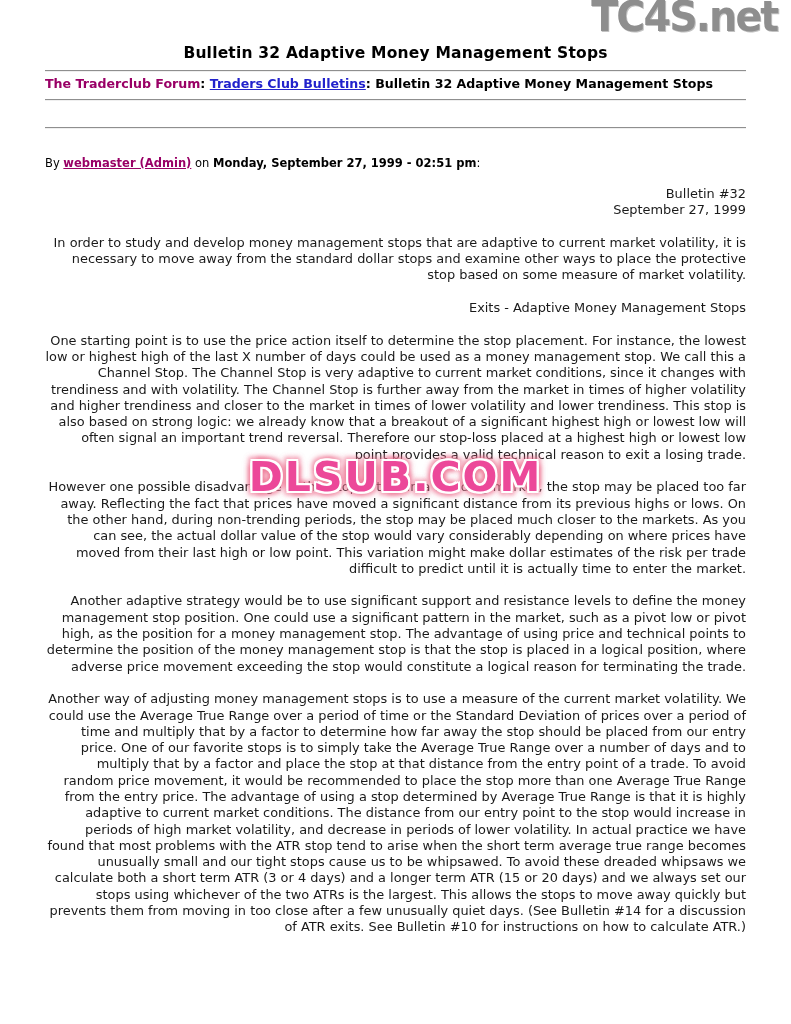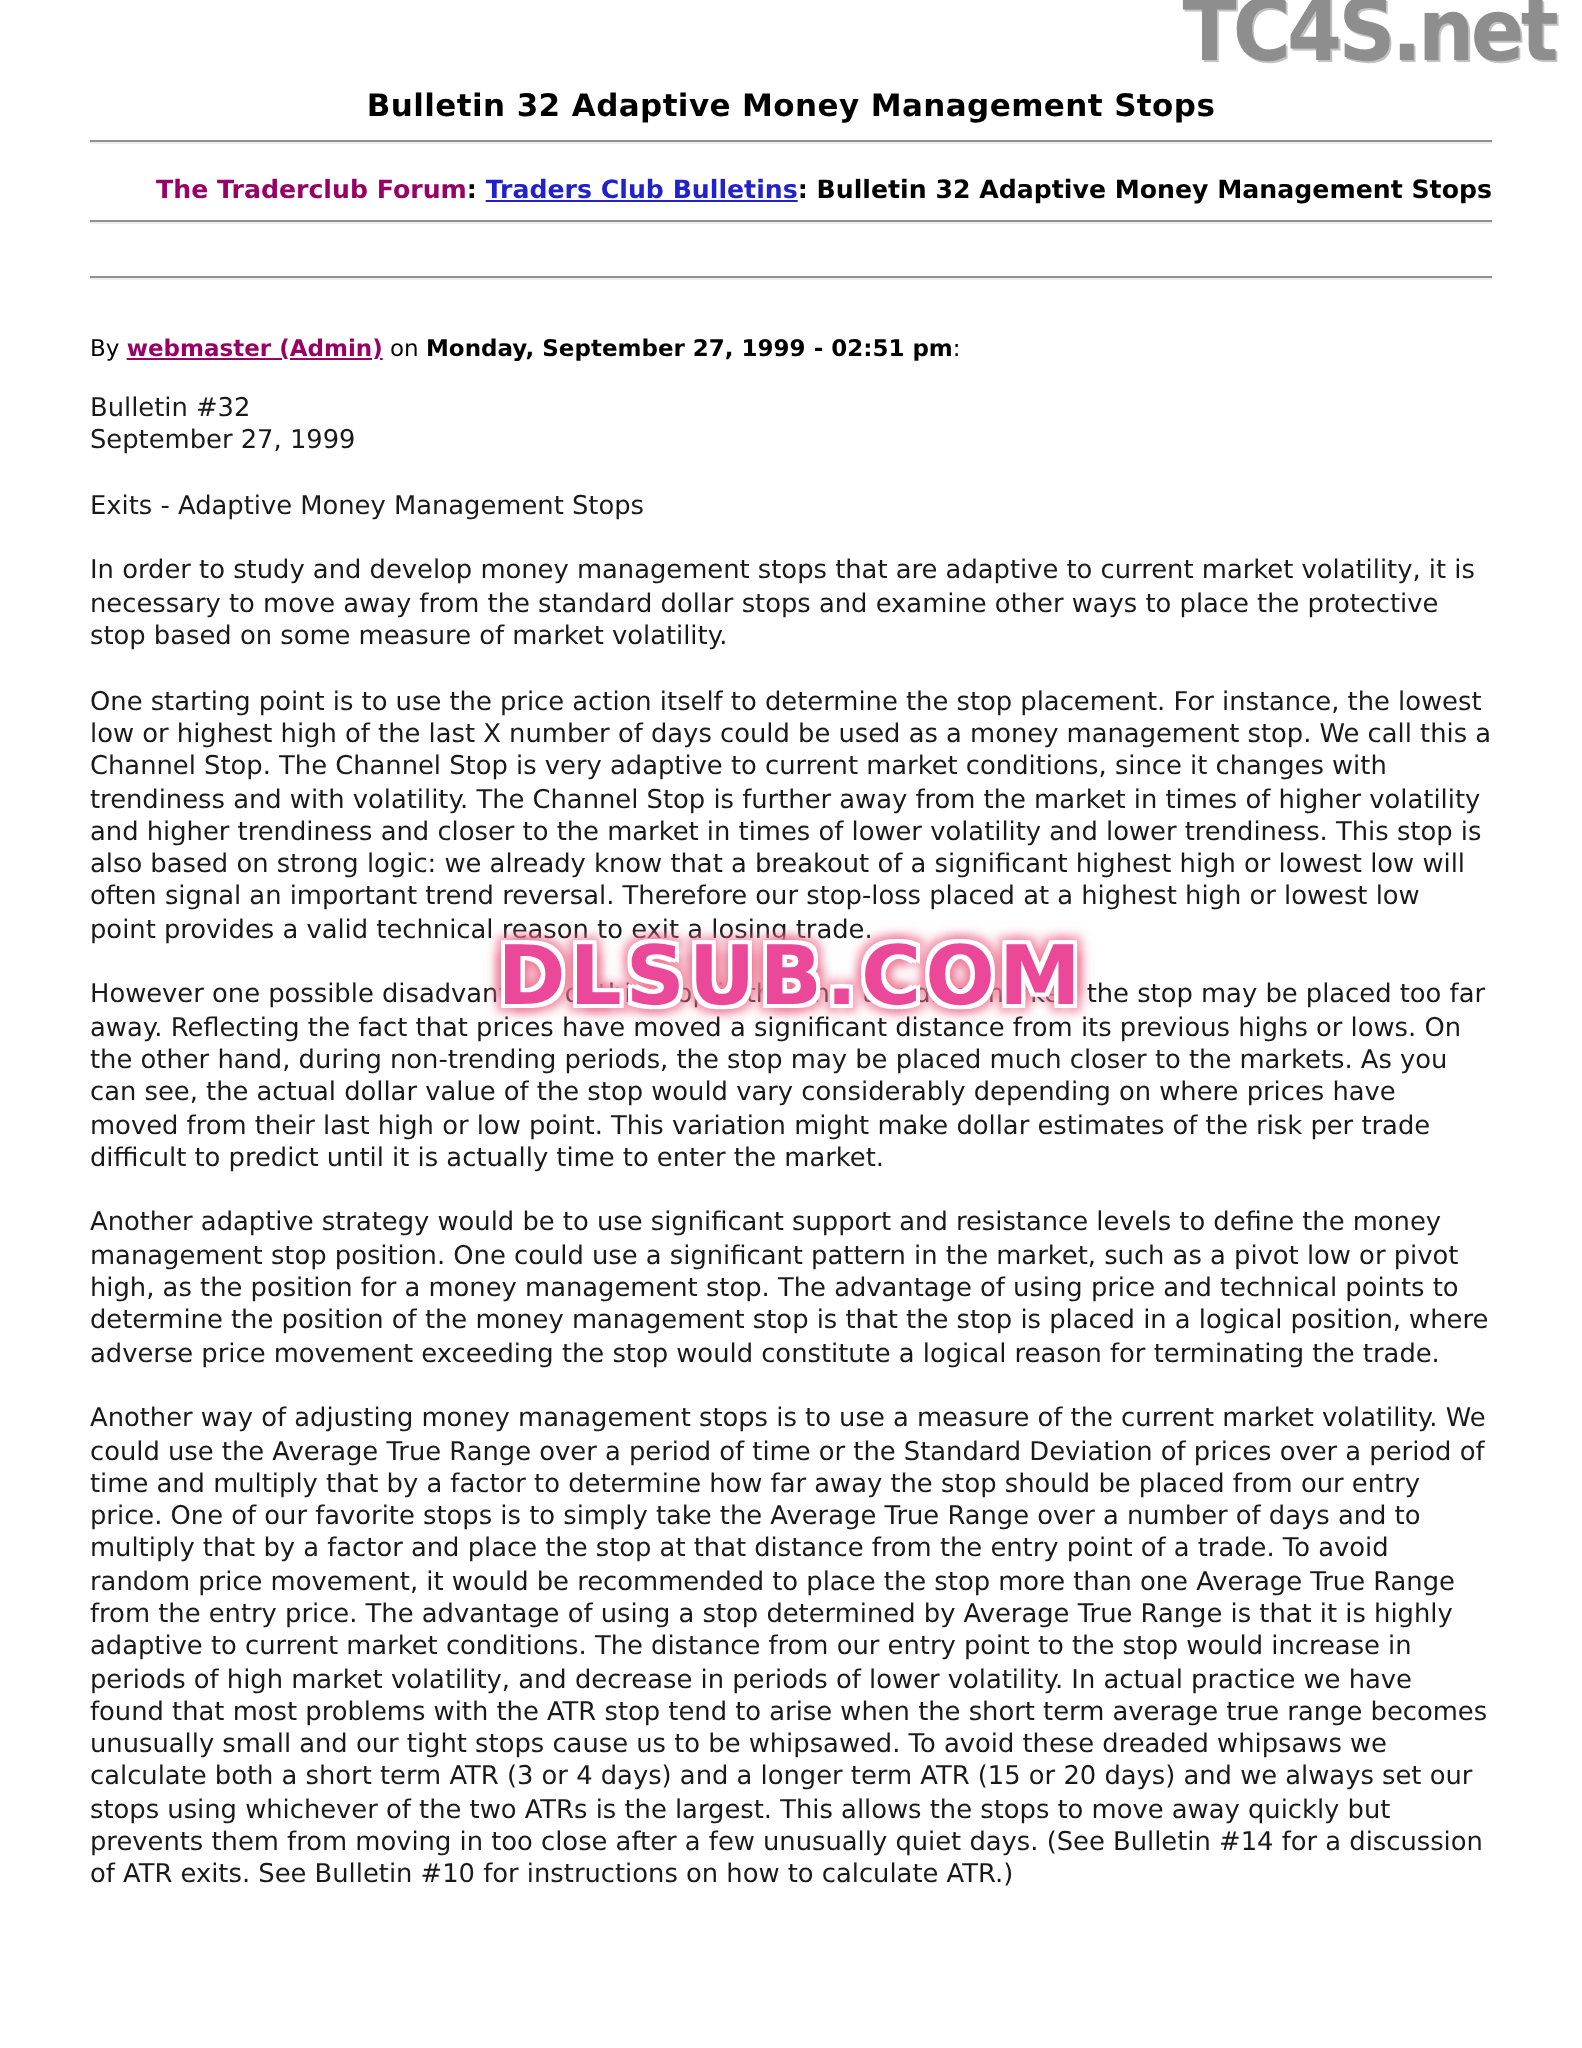--- a/index.html
+++ b/index.html
@@ -35,42 +35,42 @@
   }
   .rule {
     border: 0;
     height: 0;
     border-top: 1px solid #8f8f8f;
     border-bottom: 1px solid #efefef;
     margin: 8px 45px 0 45px;
   }
   .rule-lower { margin-top: 26px; }
   .breadcrumb {
-    margin: 15px 45px 0 45px;
+    margin: 4px 45px 0 45px;
     font-size: 12.6px;
     font-weight: bold;
     white-space: nowrap;
-    text-align: right;
   }
   .crumb-forum { color: #990066; cursor: pointer; }
   .crumb-sep { color: #000000; }
   .crumb-link { color: #2222cc; text-decoration: underline; cursor: pointer; }
   .crumb-current { color: #000000; }
   .byline {
     margin: 27px 45px 0 45px;
     font-size: 11.5px;
     color: #000000;
   }
   .author-link { color: #990066; font-weight: bold; text-decoration: underline; cursor: pointer; }
   .byline b { font-weight: bold; }
   .post {
     margin: 16px 45px 0 45px;
     font-size: 12.9px;
     line-height: 16.3px;
     color: #1a1a1a;
+    text-align: right;
   }
   .post p { margin: 0 0 16.3px 0; white-space: pre-line; }
   .para-wrap { position: relative; }
   .wm-center {
     position: absolute;
     top: -10px;
     left: 50%;
     transform: translateX(-50%);
     font-size: 41px;
     font-weight: bold;
@@ -118,22 +118,22 @@
 
   <hr class="rule">
 
   <hr class="rule rule-lower">
 
   <div class="byline"><span>By </span><a class="author-link">webmaster (Admin)</a><span> on </span><b>Monday, September 27, 1999 - 02:51 pm</b><span>:</span></div>
 
   <div class="post">
     <p>Bulletin #32
 September 27, 1999</p>
+    <p>In order to study and develop money management stops that are adaptive to current market volatility, it is necessary to move away from the standard dollar stops and examine other ways to place the protective stop based on some measure of market volatility.</p>
     <p>Exits - Adaptive Money Management Stops</p>
-    <p>In order to study and develop money management stops that are adaptive to current market volatility, it is necessary to move away from the standard dollar stops and examine other ways to place the protective stop based on some measure of market volatility.</p>
     <p>One starting point is to use the price action itself to determine the stop placement. For instance, the lowest low or highest high of the last X number of days could be used as a money management stop. We call this a Channel Stop. The Channel Stop is very adaptive to current market conditions, since it changes with trendiness and with volatility. The Channel Stop is further away from the market in times of higher volatility and higher trendiness and closer to the market in times of lower volatility and lower trendiness. This stop is also based on strong logic: we already know that a breakout of a significant highest high or lowest low will often signal an important trend reversal. Therefore our stop-loss placed at a highest high or lowest low point provides a valid technical reason to exit a losing trade.</p>
     <div class="para-wrap">
       <p>However one possible disadvantage of this stop is that in a trending market, the stop may be placed too far away. Reflecting the fact that prices have moved a significant distance from its previous highs or lows. On the other hand, during non-trending periods, the stop may be placed much closer to the markets. As you can see, the actual dollar value of the stop would vary considerably depending on where prices have moved from their last high or low point. This variation might make dollar estimates of the risk per trade difficult to predict until it is actually time to enter the market.</p>
       <div class="wm-center">DLSUB.COM</div>
     </div>
     <p>Another adaptive strategy would be to use significant support and resistance levels to define the money management stop position. One could use a significant pattern in the market, such as a pivot low or pivot high, as the position for a money management stop. The advantage of using price and technical points to determine the position of the money management stop is that the stop is placed in a logical position, where adverse price movement exceeding the stop would constitute a logical reason for terminating the trade.</p>
     <p>Another way of adjusting money management stops is to use a measure of the current market volatility. We could use the Average True Range over a period of time or the Standard Deviation of prices over a period of time and multiply that by a factor to determine how far away the stop should be placed from our entry price. One of our favorite stops is to simply take the Average True Range over a number of days and to multiply that by a factor and place the stop at that distance from the entry point of a trade. To avoid random price movement, it would be recommended to place the stop more than one Average True Range from the entry price. The advantage of using a stop determined by Average True Range is that it is highly adaptive to current market conditions. The distance from our entry point to the stop would increase in periods of high market volatility, and decrease in periods of lower volatility. In actual practice we have found that most problems with the ATR stop tend to arise when the short term average true range becomes unusually small and our tight stops cause us to be whipsawed. To avoid these dreaded whipsaws we calculate both a short term ATR (3 or 4 days) and a longer term ATR (15 or 20 days) and we always set our stops using whichever of the two ATRs is the largest. This allows the stops to move away quickly but prevents them from moving in too close after a few unusually quiet days. (See Bulletin #14 for a discussion of ATR exits. See Bulletin #10 for instructions on how to calculate ATR.)</p>
   </div>
 
 

